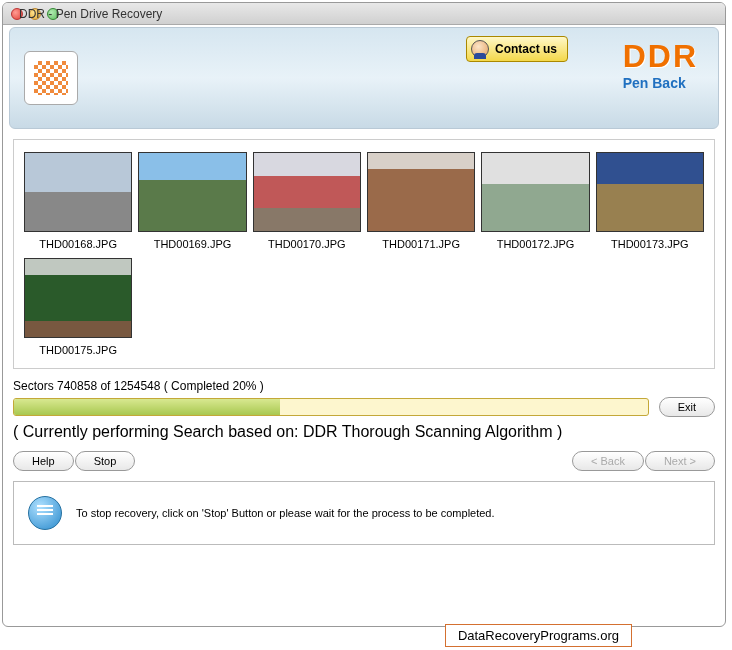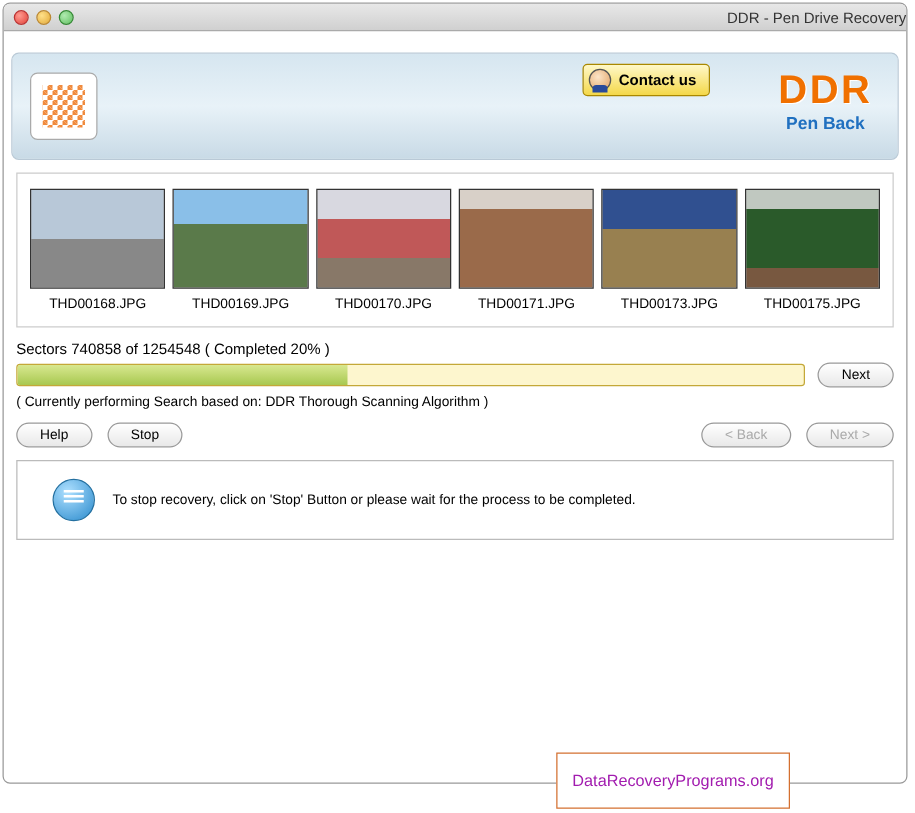--- a/index.html
+++ b/index.html
@@ -27,24 +27,24 @@
   display: flex;
   align-items: center;
   padding: 0 8px;
   position: relative;
 }
 .traffic-lights { display: flex; gap: 6px; }
 .tl { width: 12px; height: 12px; border-radius: 50%; }
 .tl-close { background: radial-gradient(circle at 35% 35%, #ff9b92, #e24238); border:1px solid #b33; }
 .tl-min { background: radial-gradient(circle at 35% 35%, #ffe08a, #e2a938); border:1px solid #b83; }
 .tl-zoom { background: radial-gradient(circle at 35% 35%, #b0eab0, #60c060); border:1px solid #383; }
-.title-text { position:absolute; left:16px; right:0; text-align:right; font-size:12px; color:#333; }
+.title-text { position:absolute; left:16px; right:0; text-align:left; font-size:12px; color:#333; }
 .header-band {
-  height: 86px;
-  margin: 17px 6px 0 6px;
+  height: 102px;
+  margin: 2px 6px 0 6px;
   border: 1px solid #b9c9d6;
   border-radius: 6px;
   background: linear-gradient(#d6e6f0, #e8f2f8 50%, #c8dae6);
   position: relative;
   display: flex;
   align-items: center;
   padding: 0 14px;
 }
 .logo-btn {
   width: 54px; height: 54px;
@@ -71,21 +71,21 @@
   background: linear-gradient(#fff8c8, #f4d84a);
   border: 1px solid #aa8800;
   border-radius: 4px;
   display:flex; align-items:center; gap:6px;
   font-size: 12px;
   font-weight: bold;
 }
 .contact-icon { width:18px;height:18px;border-radius:50%;background:radial-gradient(circle at 40% 35%, #fce5c8, #e2a060);border:1px solid #555; position:relative;}
 .contact-icon::after{content:"";position:absolute;bottom:-2px;left:2px;right:2px;height:6px;background:#2a4a9a;border-radius:3px 3px 0 0;}
 .brand {
-  position: absolute; right: 20px; top: 10px; text-align: center;
+  position: absolute; right: 20px; top: 10px; text-align: left;
 }
 .brand-ddr { font-size: 32px; font-weight: bold; color: #f07000; letter-spacing: 2px; text-shadow: 1px 1px #fff; }
 .brand-sub { font-size: 14px; color: #2070c0; font-weight: bold; }
 
 .content { padding: 10px; }
 .thumb-panel {
   border: 1px solid #ccc;
   background: #fff;
   padding: 12px 10px;
   display: grid;
@@ -126,50 +126,50 @@
 }
 .pfill { height: 100%; background: linear-gradient(#d8e890, #a8c850); width: 42%; }
 .stop-btn, .nav-btn, .help-btn, .exit-btn {
   height: 20px;
   padding: 0 18px;
   background: linear-gradient(#fff, #e8e8e8);
   border: 1px solid #999;
   border-radius: 10px;
   font-size: 11px;
 }
-.algo-text { margin-top: 6px; font-size: 11px; }
-.btn-row { margin-top: 10px; display:flex; gap:12px; }
+.algo-text { margin-top: 6px; font-size: 16px; }
+.btn-row { margin-top: 10px; display:flex; gap:1px; }
 .btn-row .spacer { flex:1; }
 .nav-btn[disabled] { color: #aaa; }
 
 .hint-box {
   margin-top: 10px;
   border: 1px solid #bbb;
-  padding: 14px 28px;
+  padding: 14px 14px;
   display:flex;
   align-items:center;
   gap: 14px;
 }
 .bubble-icon {
   width: 34px; height: 34px;
   border-radius: 50%;
   background: radial-gradient(circle at 35% 30%, #aee0ff, #2a8acc);
   border: 1px solid #2470a0;
   position: relative;
 }
 .bubble-icon::after{content:"";position:absolute;left:8px;top:12px;right:8px;height:2px;background:#fff;box-shadow:0 4px #fff,0 -4px #fff;}
 
 .footer-link {
   position: absolute;
   right: 100px;
   bottom: 3px;
   border: 1px solid #d47030;
-  padding: 14px 12px;
+  padding: 3px 12px;
   font-size: 13px;
-  color: #a21caf;
+  color: #000000;
   background: #fff;
 }
 </style>
 </head>
 <body>
 
 <div class="window">
   <div class="titlebar">
     <div class="traffic-lights">
       <div class="tl tl-close"></div>
@@ -205,36 +205,40 @@
         </div>
         <div class="thumb-item">
           <div class="thumb t170"></div>
           <div class="thumb-label">THD00170.JPG</div>
         </div>
         <div class="thumb-item">
           <div class="thumb t171"></div>
           <div class="thumb-label">THD00171.JPG</div>
         </div>
         <div class="thumb-item">
+          <div class="thumb t172"></div>
+          <div class="thumb-label">THD00172.JPG</div>
+        </div>
+        <div class="thumb-item">
           <div class="thumb t173"></div>
           <div class="thumb-label">THD00173.JPG</div>
         </div>
         <div class="thumb-item">
           <div class="thumb t175"></div>
           <div class="thumb-label">THD00175.JPG</div>
         </div>
       </div>
 
     <div class="progress-row">
       <div>Sectors 740858 of 1254548   ( Completed 20% )</div>
       <div class="progress-line">
         <div class="pbar">
           <div class="pfill" id="pfill" style="width: 42%;"></div>
         </div>
-        <button class="stop-btn">Next</button>
+        <button class="stop-btn">Exit</button>
       </div>
       <div class="algo-text">( Currently performing Search based on: DDR Thorough Scanning Algorithm )</div>
     </div>
 
     <div class="btn-row">
       <button class="help-btn">Help</button>
       <button class="exit-btn">Stop</button>
       <div class="spacer"></div>
       <button class="nav-btn" disabled="">&lt; Back</button>
       <button class="nav-btn" disabled="">Next &gt;</button>

